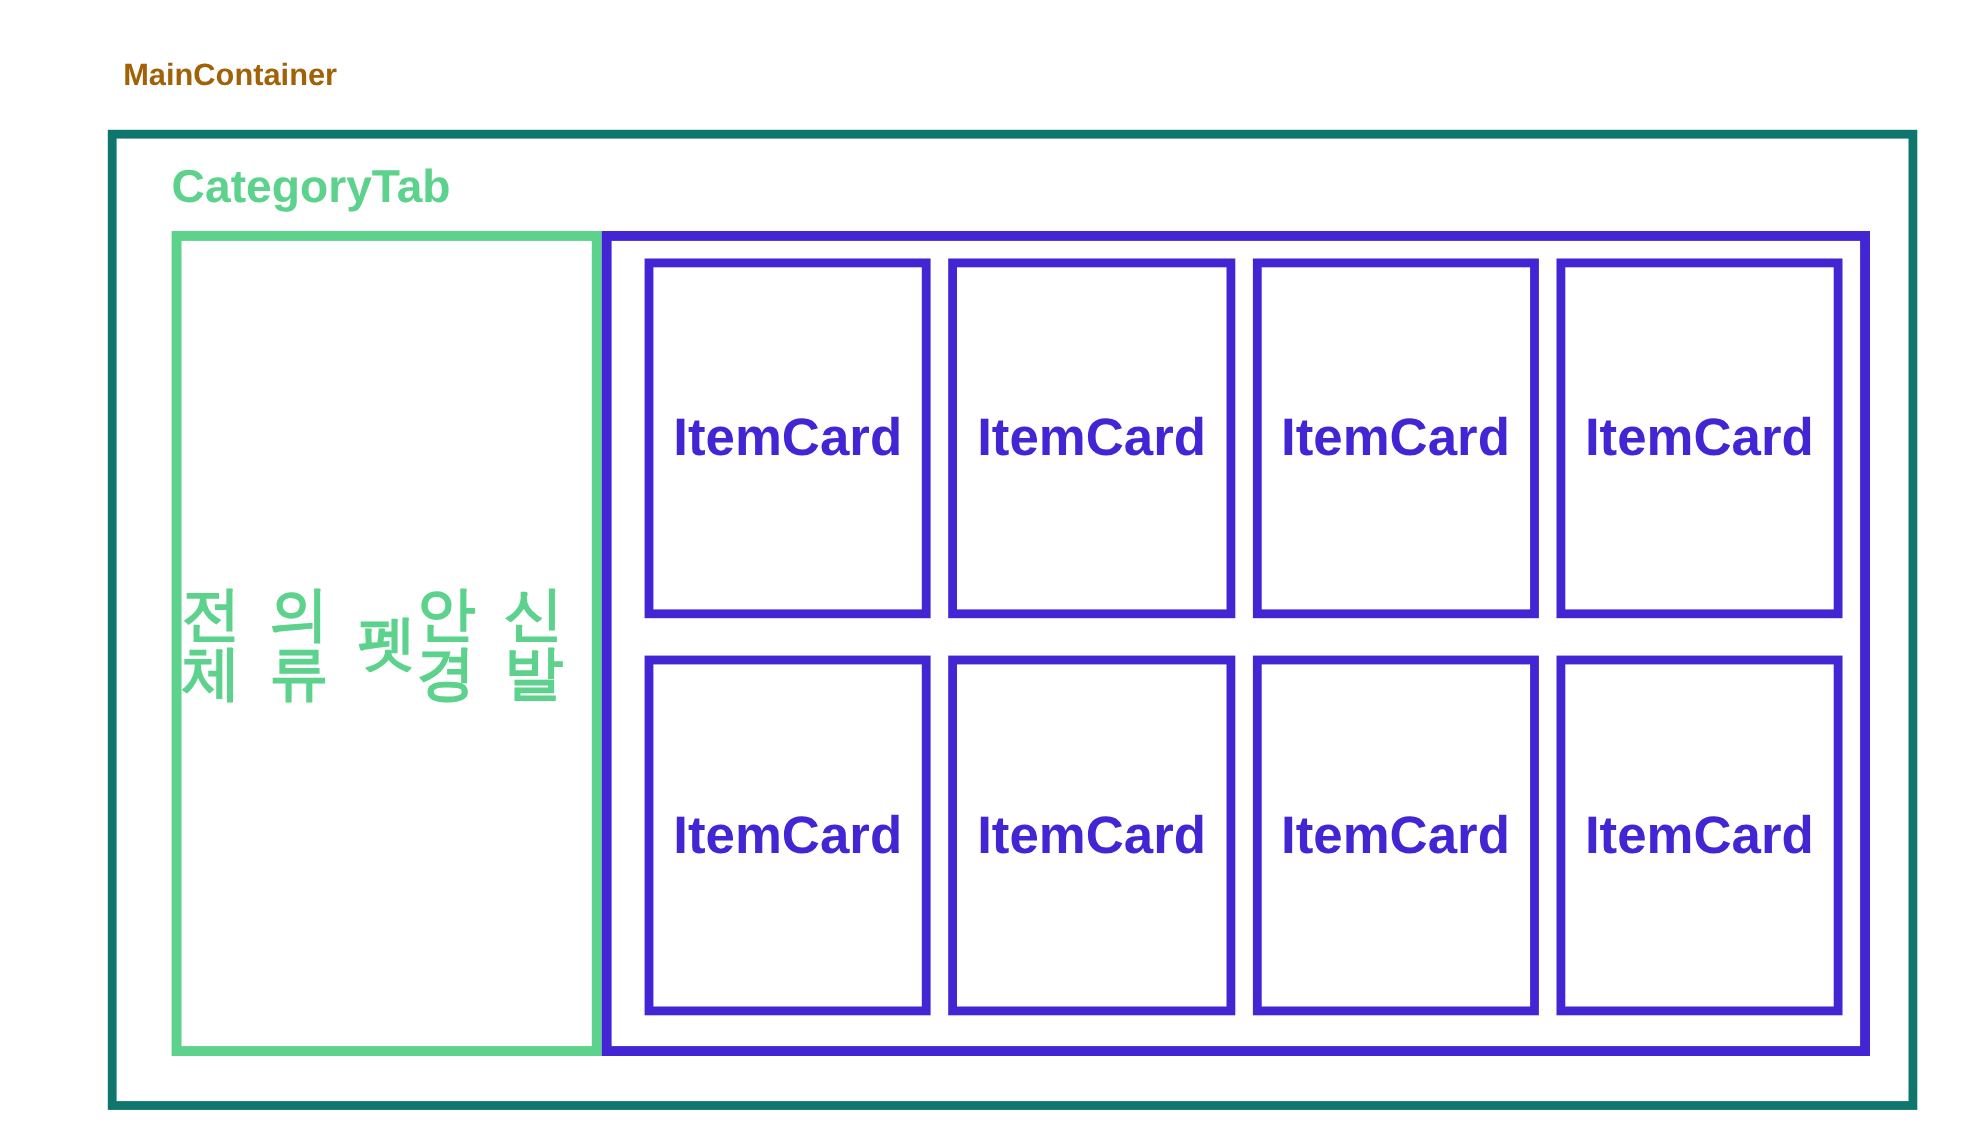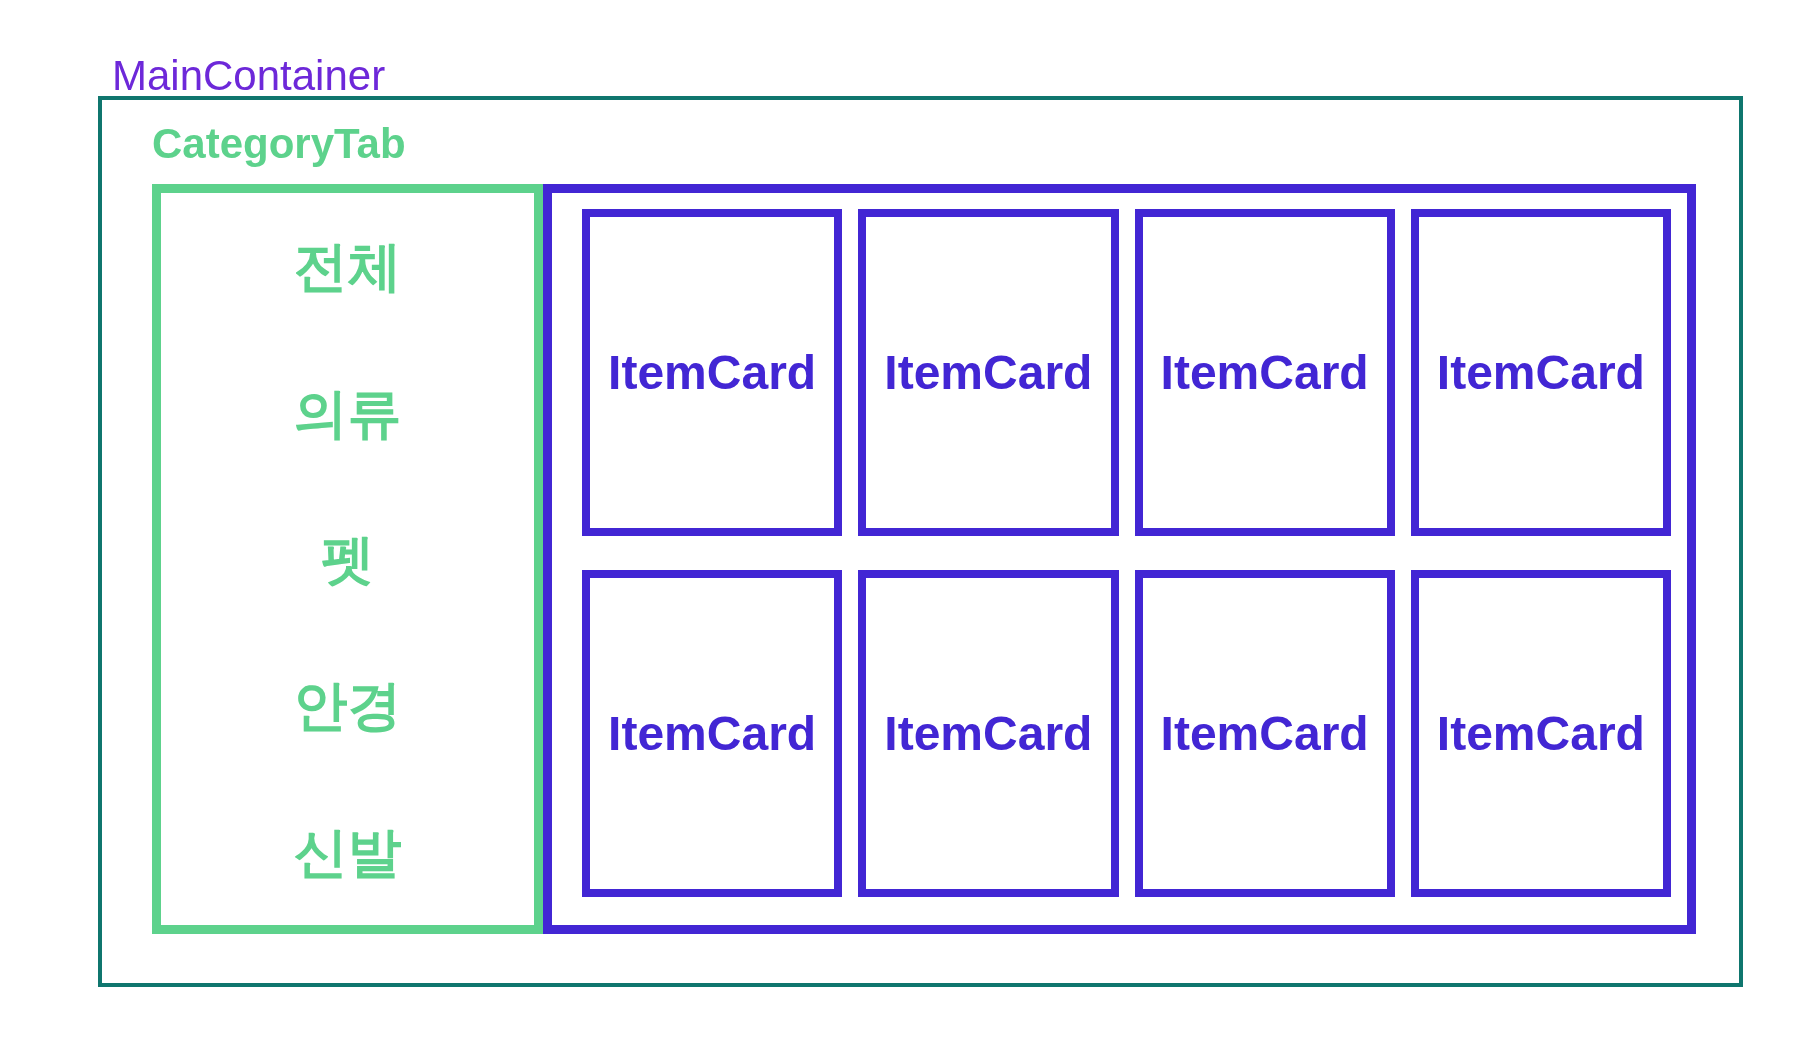--- a/index.html
+++ b/index.html
@@ -11,32 +11,32 @@
     width: 1806px;
     height: 1042px;
     position: relative;
     overflow: hidden;
     font-family: "Liberation Sans", "DejaVu Sans", sans-serif;
   }
   .main-label {
     position: absolute;
     left: 112px;
     top: 52px;
-    font-size: 42px;
-    font-weight: 400;
-    color: #6d28d9;
+    font-size: 28px;
+    font-weight: 700;
+    color: #a16207;
     white-space: nowrap;
   }
   .main-box {
     position: absolute;
     left: 98px;
-    top: 96px;
+    top: 118px;
     width: 1645px;
     height: 891px;
-    border: 4px solid #0f766e;
+    border: 8px solid #0f766e;
     box-sizing: border-box;
   }
   .tab-label {
     position: absolute;
     left: 50px;
     top: 20px;
     font-size: 42px;
     font-weight: 700;
     color: #5dd28c;
     white-space: nowrap;
@@ -52,21 +52,21 @@
   }
   .tab-box {
     position: absolute;
     left: 50px;
     top: 84px;
     width: 391px;
     height: 750px;
     border: 9px solid #5dd28c;
     box-sizing: border-box;
     display: flex;
-    flex-direction: column;
+    flex-direction: row;
     justify-content: space-around;
     align-items: center;
   }
   .tab-item {
     font-size: 54px;
     font-weight: 600;
     color: #5dd28c;
     line-height: 1;
     cursor: pointer;
   }

